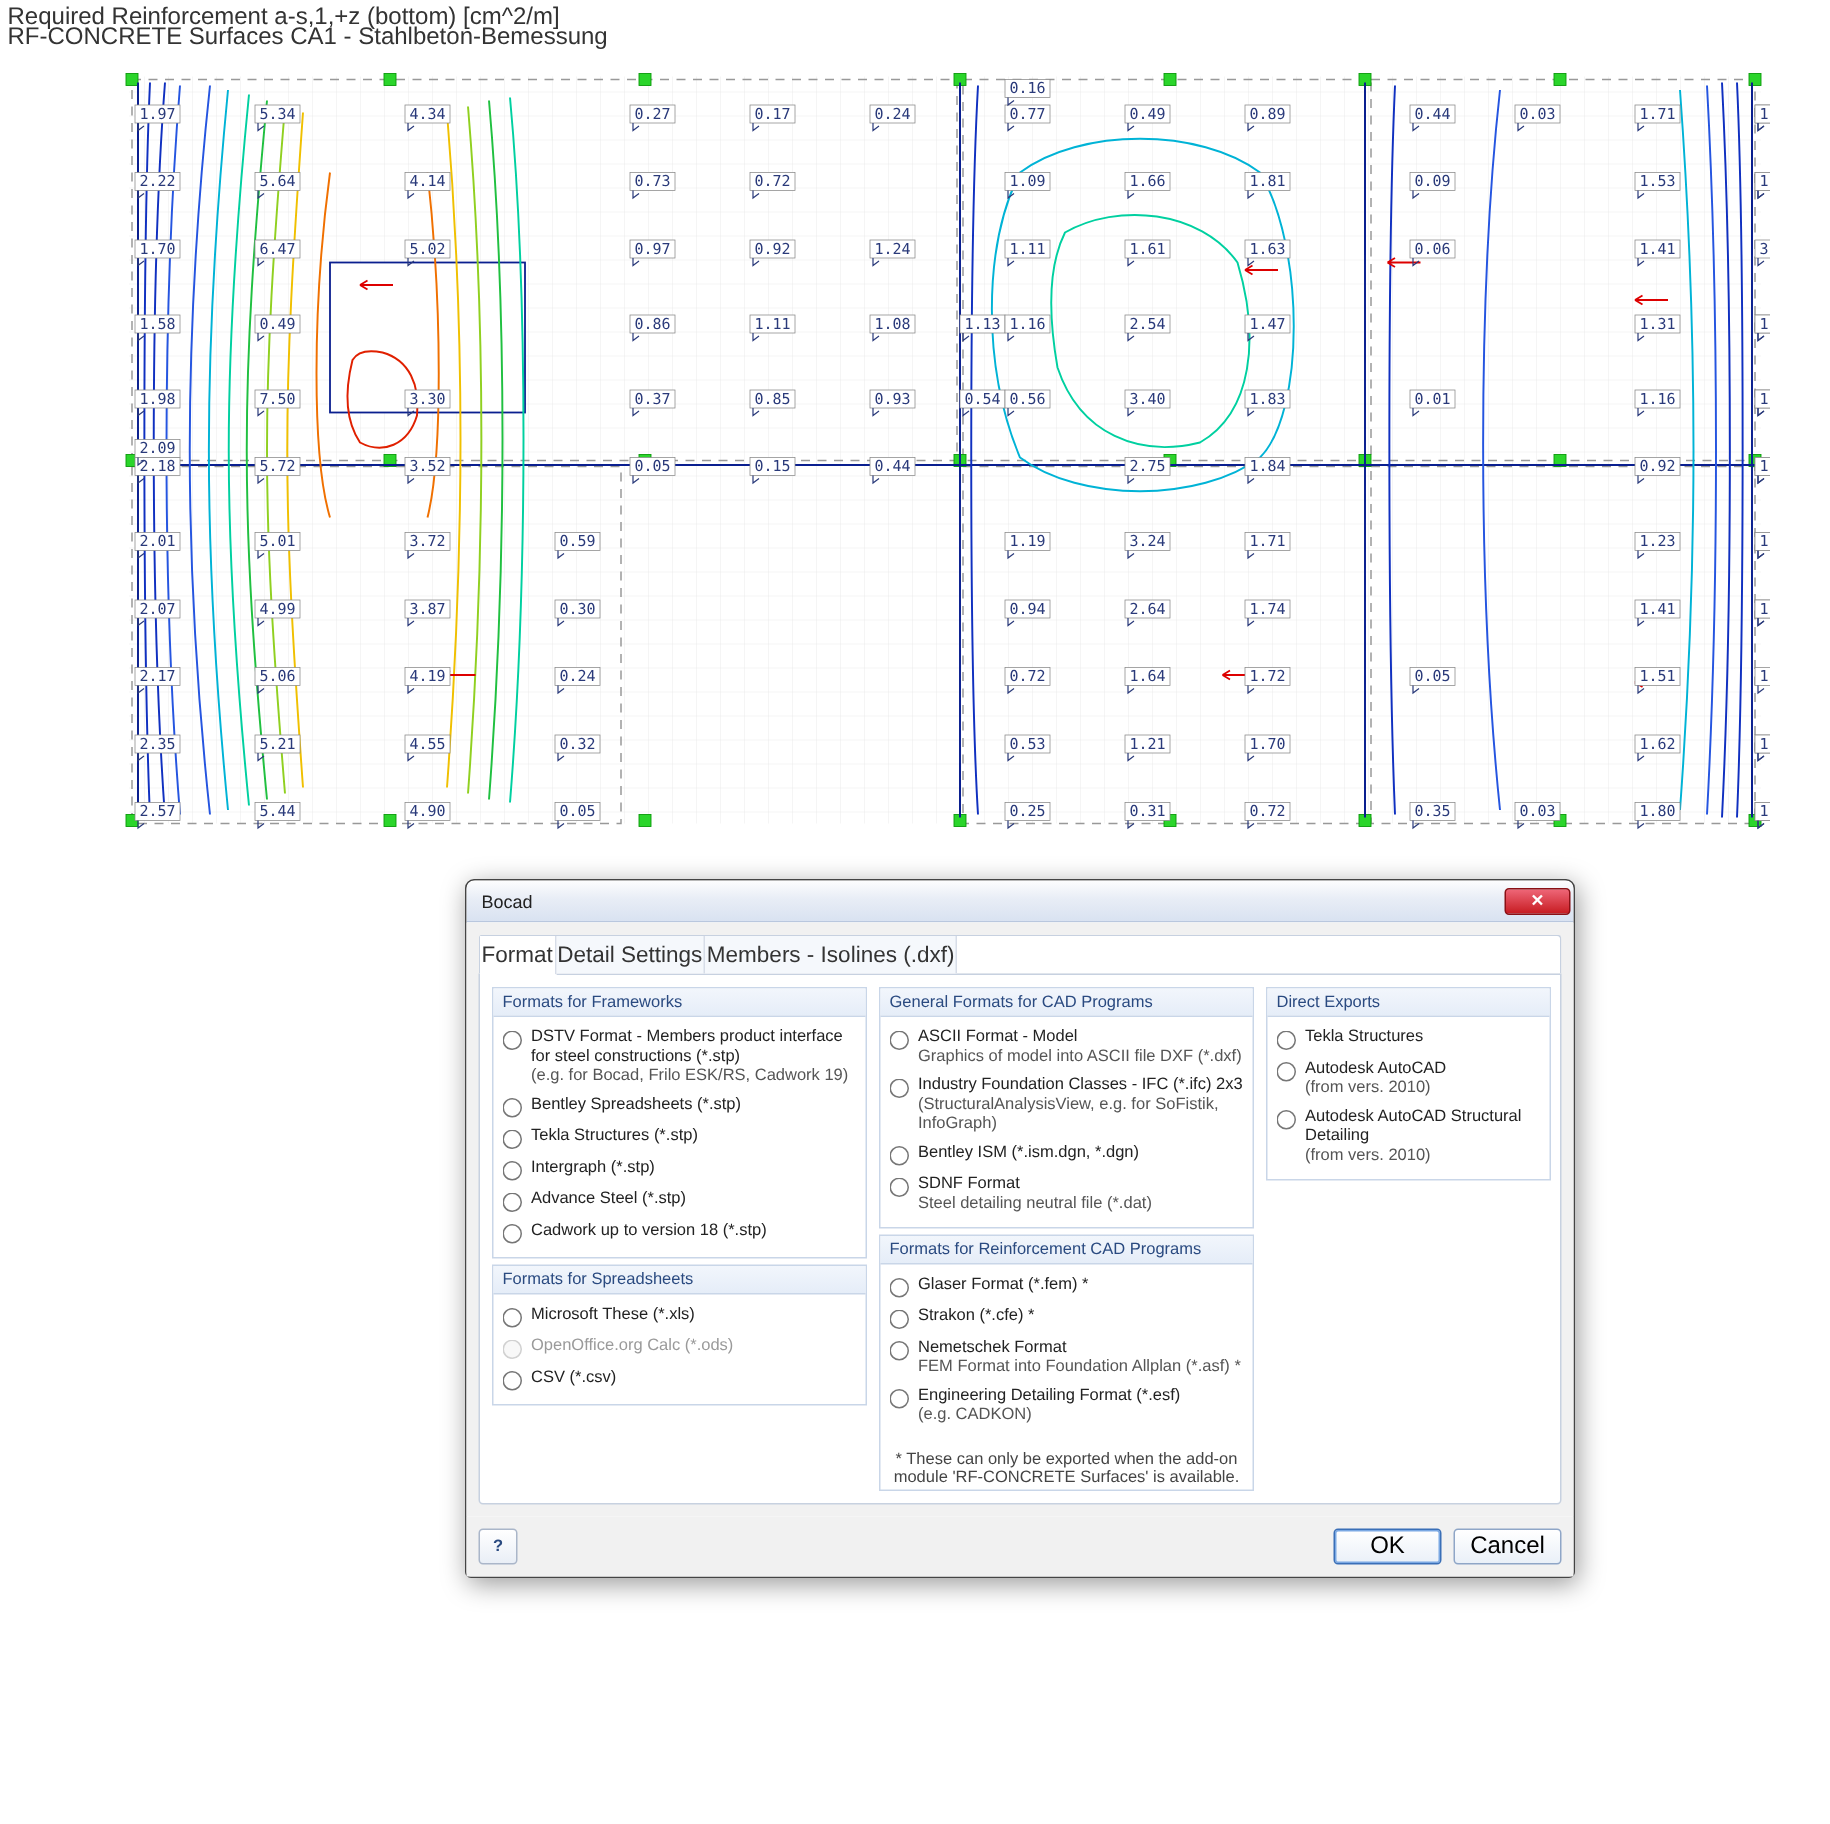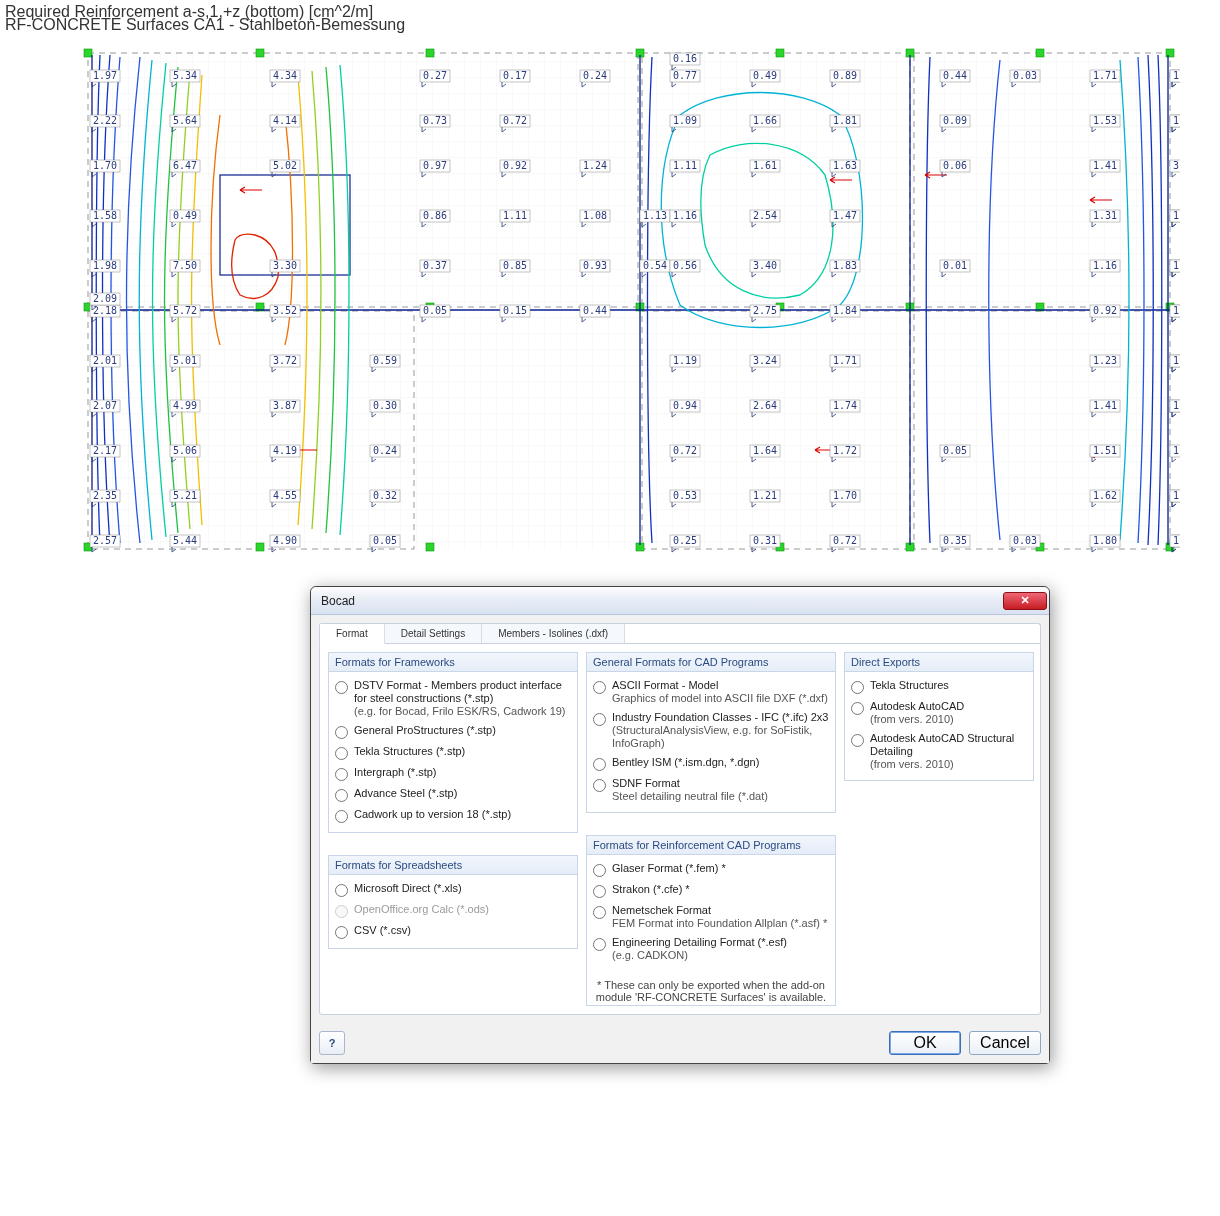--- a/index.html
+++ b/index.html
@@ -12,25 +12,25 @@
   .vlab { fill:#2a3a7a; font-size:10px; font-family:monospace; }
   .vbox { fill:#fff; stroke:#888; stroke-width:0.5; }
   
   .dialog { position:absolute; left:310px; top:586px; width:740px; border:1px solid #444; border-radius:6px 6px 4px 4px; box-shadow: 2px 4px 18px rgba(0,0,0,0.4); background:#fff;}
   .titlebar { height:28px; background:linear-gradient(#fdfdfe,#e8edf6 45%,#d9e2f1); border-bottom:1px solid #b9c7de; border-radius:6px 6px 0 0; display:flex; align-items:center; padding:0 2px 0 10px; }
   .titlebar .ttl { flex:1; font-size:12px; color:#222;}
   .closebtn { width:44px; height:18px; border-radius:3px; background:linear-gradient(#e67,#c71c22); border:1px solid #8a1015; color:#fff; display:flex; align-items:center; justify-content:center; font-weight:bold; font-size:11px; cursor:pointer;}
   
   .dlg-body { padding:8px; background:#f1f1f1;}
   .tabs { display:flex; border-bottom:1px solid #a9b8cc; background:#fff; border:1px solid #c7d1e0; border-bottom:none; border-radius:3px 3px 0 0;}
-  .tab { padding:4px 16px; font-size:10px; color:#333; border-right:1px solid #d7dde8; background:#f5f8fc; cursor:pointer;}
+  .tab { padding:4px 1px; font-size:15px; color:#333; border-right:1px solid #d7dde8; background:#f5f8fc; cursor:pointer;}
   .tab.active { background:#fff; border-bottom:1px solid #fff; margin-bottom:-1px; position:relative; z-index:2;}
   
   .panel-area { border:1px solid #c7d1e0; background:#fff; padding:8px; display:grid; grid-template-columns: 250px 250px 190px; gap:8px; border-radius:0 0 3px 3px;}
-  .col { display:flex; flex-direction:column; gap:22px;}
+  .col { display:flex; flex-direction:column; gap:4px;}
   
   .group { border:1px solid #c9d6e8; }
   .group-h { background:linear-gradient(#f2f6fc,#e5edf8); color:#2a4a80; padding:3px 6px; font-size:11px; border-bottom:1px solid #c9d6e8;}
   .group-b { padding:4px 6px 6px 6px;}
   .opt { display:flex; align-items:flex-start; gap:6px; padding:3px 0; font-size:11px; color:#222;}
   .opt input[type=radio]{ margin:2px 0 0 0;}
   .opt .lbl { line-height:13px;}
   .opt .lbl .sub { color:#555;}
   .opt.disabled .lbl { color:#9a9a9a;}
   .hl { border:1px solid #c00; padding:2px; margin:-3px -3px 2px -3px;}
@@ -794,21 +794,21 @@
                 <label class="opt">
                   <input type="radio" name="exportfmt" style="">
                   <span class="lbl">
                     <div>DSTV Format - Members product interface for steel constructions (*.stp)</div>
                     <div class="sub">(e.g. for Bocad, Frilo ESK/RS, Cadwork 19)</div>
                   </span>
                 </label>
                 <label class="opt">
                   <input type="radio" name="exportfmt" style="">
                   <span class="lbl">
-                    <div>General ProStructures (*.stp)</div>
+                    <div>Bentley Spreadsheets (*.stp)</div>
                   </span>
                 </label>
                 <label class="opt">
                   <input type="radio" name="exportfmt" style="">
                   <span class="lbl">
                     <div>Tekla Structures (*.stp)</div>
                   </span>
                 </label>
                 <label class="opt">
                   <input type="radio" name="exportfmt" style="">
@@ -829,21 +829,21 @@
                   </span>
                 </label>
               </div>
           </div>
           <div class="group">
             <div class="group-h">Formats for Spreadsheets</div>
             <div class="group-b" id="g-spread">
                 <label class="opt">
                   <input type="radio" name="exportfmt" style="">
                   <span class="lbl">
-                    <div>Microsoft Direct (*.xls)</div>
+                    <div>Microsoft These (*.xls)</div>
                   </span>
                 </label>
                 <label class="opt disabled">
                   <input type="radio" name="exportfmt" disabled="" style="">
                   <span class="lbl">
                     <div>OpenOffice.org Calc (*.ods)</div>
                   </span>
                 </label>
                 <label class="opt">
                   <input type="radio" name="exportfmt" style="">

